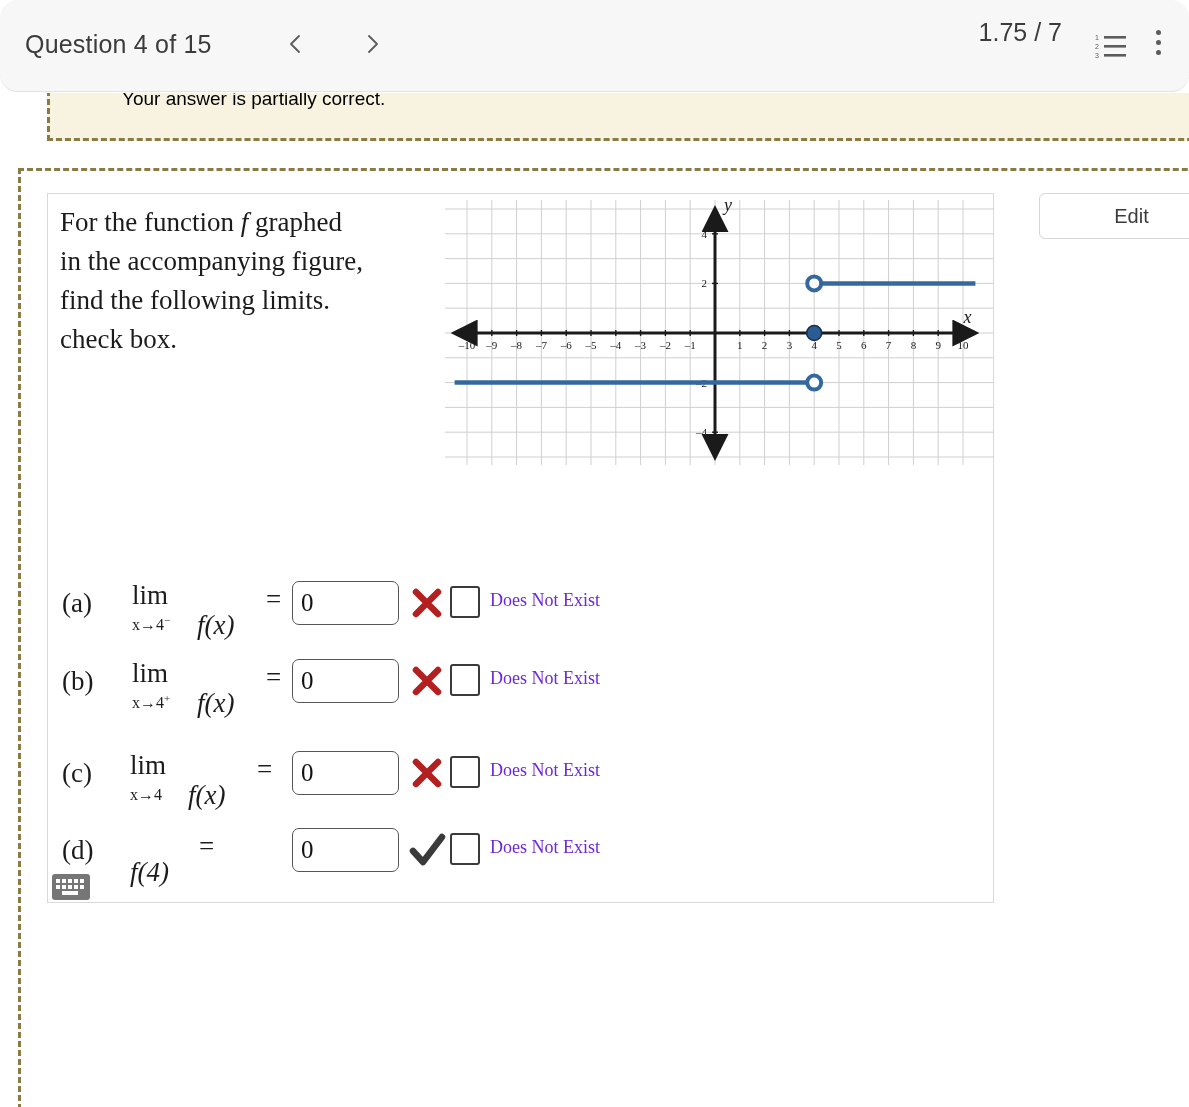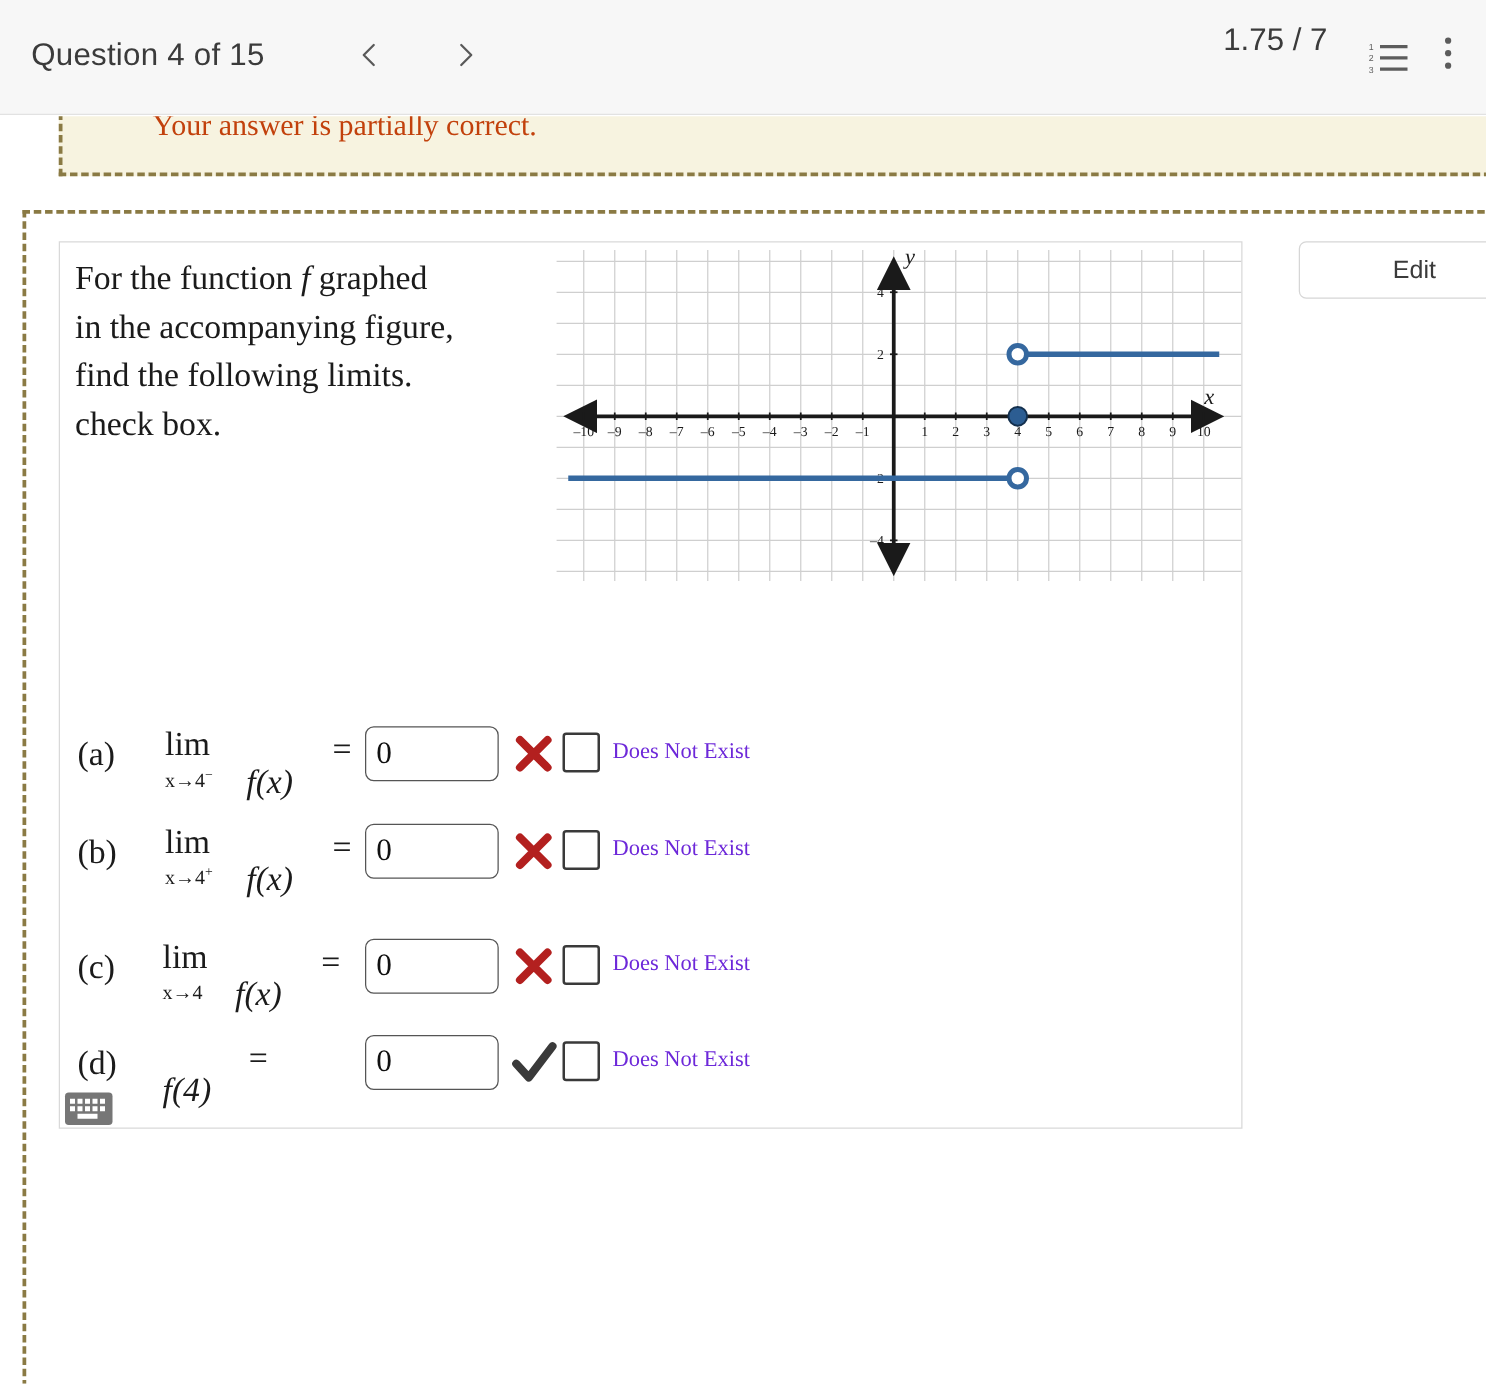--- a/index.html
+++ b/index.html
@@ -18,20 +18,21 @@
 
   
   .header {
     position: absolute;
     left: 0; top: 0;
     width: 1189px;
     height: 92px;
     background: #f7f7f7;
     border-bottom: 1px solid #e2e2e2;
     box-sizing: border-box;
+    border-radius: 18px;
   }
   .header-title {
     position: absolute;
     left: 25px; top: 30px;
     font-size: 25px;
     color: #3b3b3b;
     font-family: "Liberation Sans", sans-serif;
     letter-spacing: 0.2px;
     white-space: nowrap;
   }
@@ -87,23 +88,23 @@
     left: 47px; top: -30px;
     width: 1200px;
     height: 78px;
     background: #f7f3e0;
     border: 3px dashed #8a7a44;
     box-sizing: border-box;
   }
   .banner-text {
     position: absolute;
     left: 72px; top: 22px;
-    font-size: 24px;
-    color: #c2410c;
-    font-family: Liberation Serif, serif;
+    font-size: 19px;
+    color: #000000;
+    font-family: Liberation Sans, sans-serif;
     white-space: nowrap;
   }
 
   
   .question-region {
     position: absolute;
     left: 18px; top: 168px;
     width: 1260px;
     height: 960px;
     border: 3px dashed #8a7a44;

